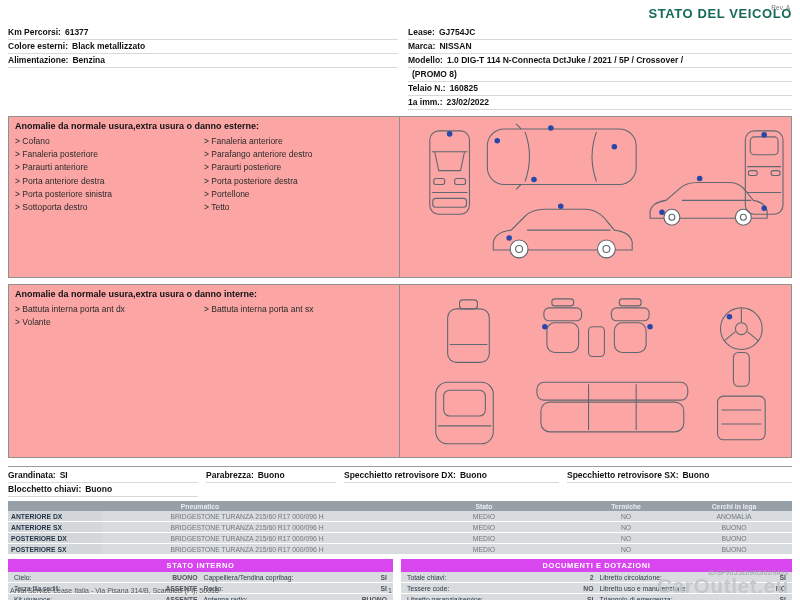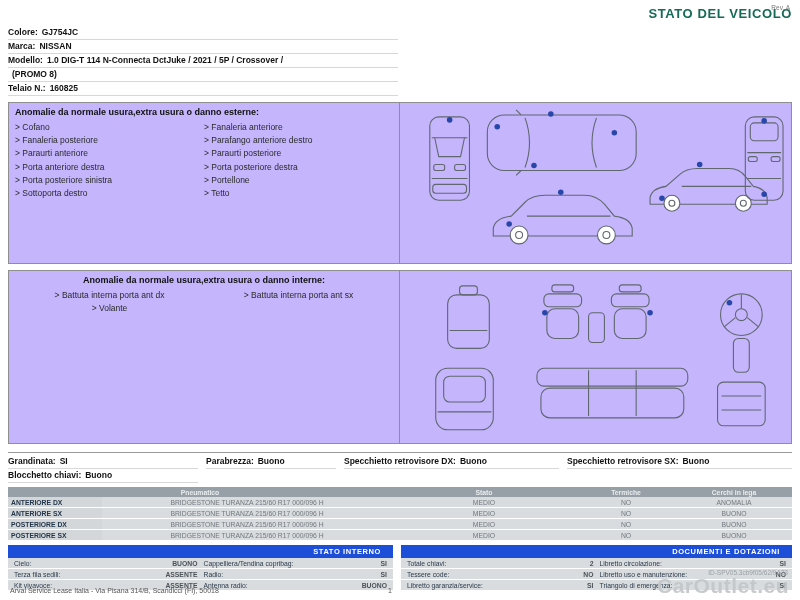--- a/index.html
+++ b/index.html
@@ -5,23 +5,23 @@
   html,body{margin:0;padding:0;width:800px;height:600px;background:#fff;overflow:hidden;
     font-family:"Liberation Sans",sans-serif;color:#222;}
   .page{position:absolute;inset:0;padding:6px 8px;box-sizing:border-box;}
   .rev{position:absolute;top:4px;right:10px;font-size:6.5px;color:#777;}
   .title{font-size:13px;font-weight:bold;color:#166a57;letter-spacing:.6px;text-align:right;}
   .hdr{display:grid;grid-template-columns:390px 1fr;column-gap:10px;margin-top:5px;}
   .fieldrow{display:flex;gap:4px;border-bottom:1px solid #d8d8d8;padding:1px 0 2px;
     font-size:8.5px;align-items:baseline;min-height:9px;}
   .fieldrow .lbl{font-weight:bold;color:#111;white-space:nowrap;}
   .fieldrow .val{font-weight:bold;color:#111;}
-  .section{margin-top:6px;border:1px solid #8f8f8f;display:flex;background:#c4b5fd;}
+  .section{margin-top:6px;border:1px solid #8f8f8f;display:flex;background:#fca5a5;}
   .sec-ext{height:160px;}
-  .sec-int{height:172px;text-align:center;}
+  .sec-int{height:172px;}
   .section-text{width:390px;padding:4px 6px;box-sizing:border-box;}
   .section-title{font-size:9px;font-weight:bold;color:#111;margin-bottom:4px;}
   .anom-cols{display:flex;}
   .anom-col{width:50%;font-size:8.5px;color:#2a2a2a;line-height:1.55;}
   .section-art{flex:1;border-left:1px solid #8f8f8f;position:relative;}
   .art{position:absolute;inset:2px;}
   .ln *{fill:none;stroke:#61676e;stroke-width:1.1;}
   .wh{fill:#fff;}
   .dot circle{fill:#2947a9;stroke:none;}
   .summary{margin-top:8px;border-top:1px solid #9a9a9a;padding-top:2px;}
@@ -29,21 +29,21 @@
   .sumrow .fieldrow{margin-right:8px;}
   .w1{width:190px;} .w2{width:130px;} .w3{width:215px;} .w4{flex:1;margin-right:0 !important;}
   table.tyres{width:100%;border-collapse:collapse;margin-top:4px;font-size:6.8px;}
   table.tyres th{background:#98a0a7;color:#e9edf0;font-weight:600;padding:1.5px 2px;text-align:center;}
   table.tyres td{background:#d9dcdf;border-bottom:1px solid #fff;padding:1.5px 3px;text-align:center;color:#71777d;}
   table.tyres td.pos{color:#24364a;font-weight:bold;text-align:left;width:88px;background:#d3d7da;}
   table.tyres td.spec{text-align:center;}
   .bottom{display:flex;gap:8px;margin-top:4px;align-items:flex-start;}
   .panel-left{width:385px;}
   .panel-right{flex:1;}
-  .panel-hdr{background:#1d4ed8;color:#fff;font-size:7.5px;font-weight:bold;text-align:right;
+  .panel-hdr{background:#d946ef;color:#fff;font-size:7.5px;font-weight:bold;text-align:center;
     padding:2px 12px;letter-spacing:.6px;}
   .inforow{display:flex;background:#d9dcdf;border-bottom:1px solid #fff;font-size:6.8px;
     padding:1.5px 3px;}
   .pair{flex:1;display:flex;justify-content:space-between;padding:0 3px;}
   .pair .lbl{color:#2b3a4a;}
   .pair .val{color:#4c5258;font-weight:bold;text-align:right;}
   .footer-company{position:absolute;left:10px;bottom:6px;font-size:7px;color:#555;}
   .page-num{position:absolute;left:388px;bottom:6px;font-size:7px;color:#555;}
   .doc-id{position:absolute;right:12px;bottom:24px;font-size:6.5px;color:#9aa0a5;}
   .watermark{position:absolute;right:11px;bottom:2px;font-size:21px;font-weight:bold;
@@ -53,38 +53,56 @@
 <body>
 
 <div class="page">
 
   <div class="rev">Rev. A</div>
   <div class="title">STATO DEL VEICOLO</div>
 
   <div class="hdr">
     <div>
       <div class="fieldrow">
-        <span class="lbl">Colore:</span>
+        <span class="lbl">Km Percorsi:</span>
+        <span class="val">61377</span>
+      </div>
+      <div class="fieldrow">
+        <span class="lbl">Colore esterni:</span>
+        <span class="val">Black metallizzato</span>
+      </div>
+      <div class="fieldrow">
+        <span class="lbl">Alimentazione:</span>
+        <span class="val">Benzina</span>
+      </div>
+    </div>
+    <div>
+      <div class="fieldrow">
+        <span class="lbl">Lease:</span>
         <span class="val">GJ754JC</span>
       </div>
       <div class="fieldrow">
         <span class="lbl">Marca:</span>
         <span class="val">NISSAN</span>
       </div>
       <div class="fieldrow">
         <span class="lbl">Modello:</span>
         <span class="val">1.0 DIG-T 114 N-Connecta DctJuke / 2021 / 5P / Crossover /</span>
       </div>
       <div class="fieldrow">
         <span class="lbl"></span>
         <span class="val">(PROMO 8)</span>
       </div>
       <div class="fieldrow">
         <span class="lbl">Telaio N.:</span>
         <span class="val">160825</span>
+      </div>
+      <div class="fieldrow">
+        <span class="lbl">1a imm.:</span>
+        <span class="val">23/02/2022</span>
       </div>
     </div>
   </div>
 
   <div class="section sec-ext">
     <div class="section-text">
       <div class="section-title">Anomalie da normale usura,extra usura o danno esterne:</div>
       <div class="anom-cols">
         <div class="anom-col">
           <div>&gt; Cofano</div>

